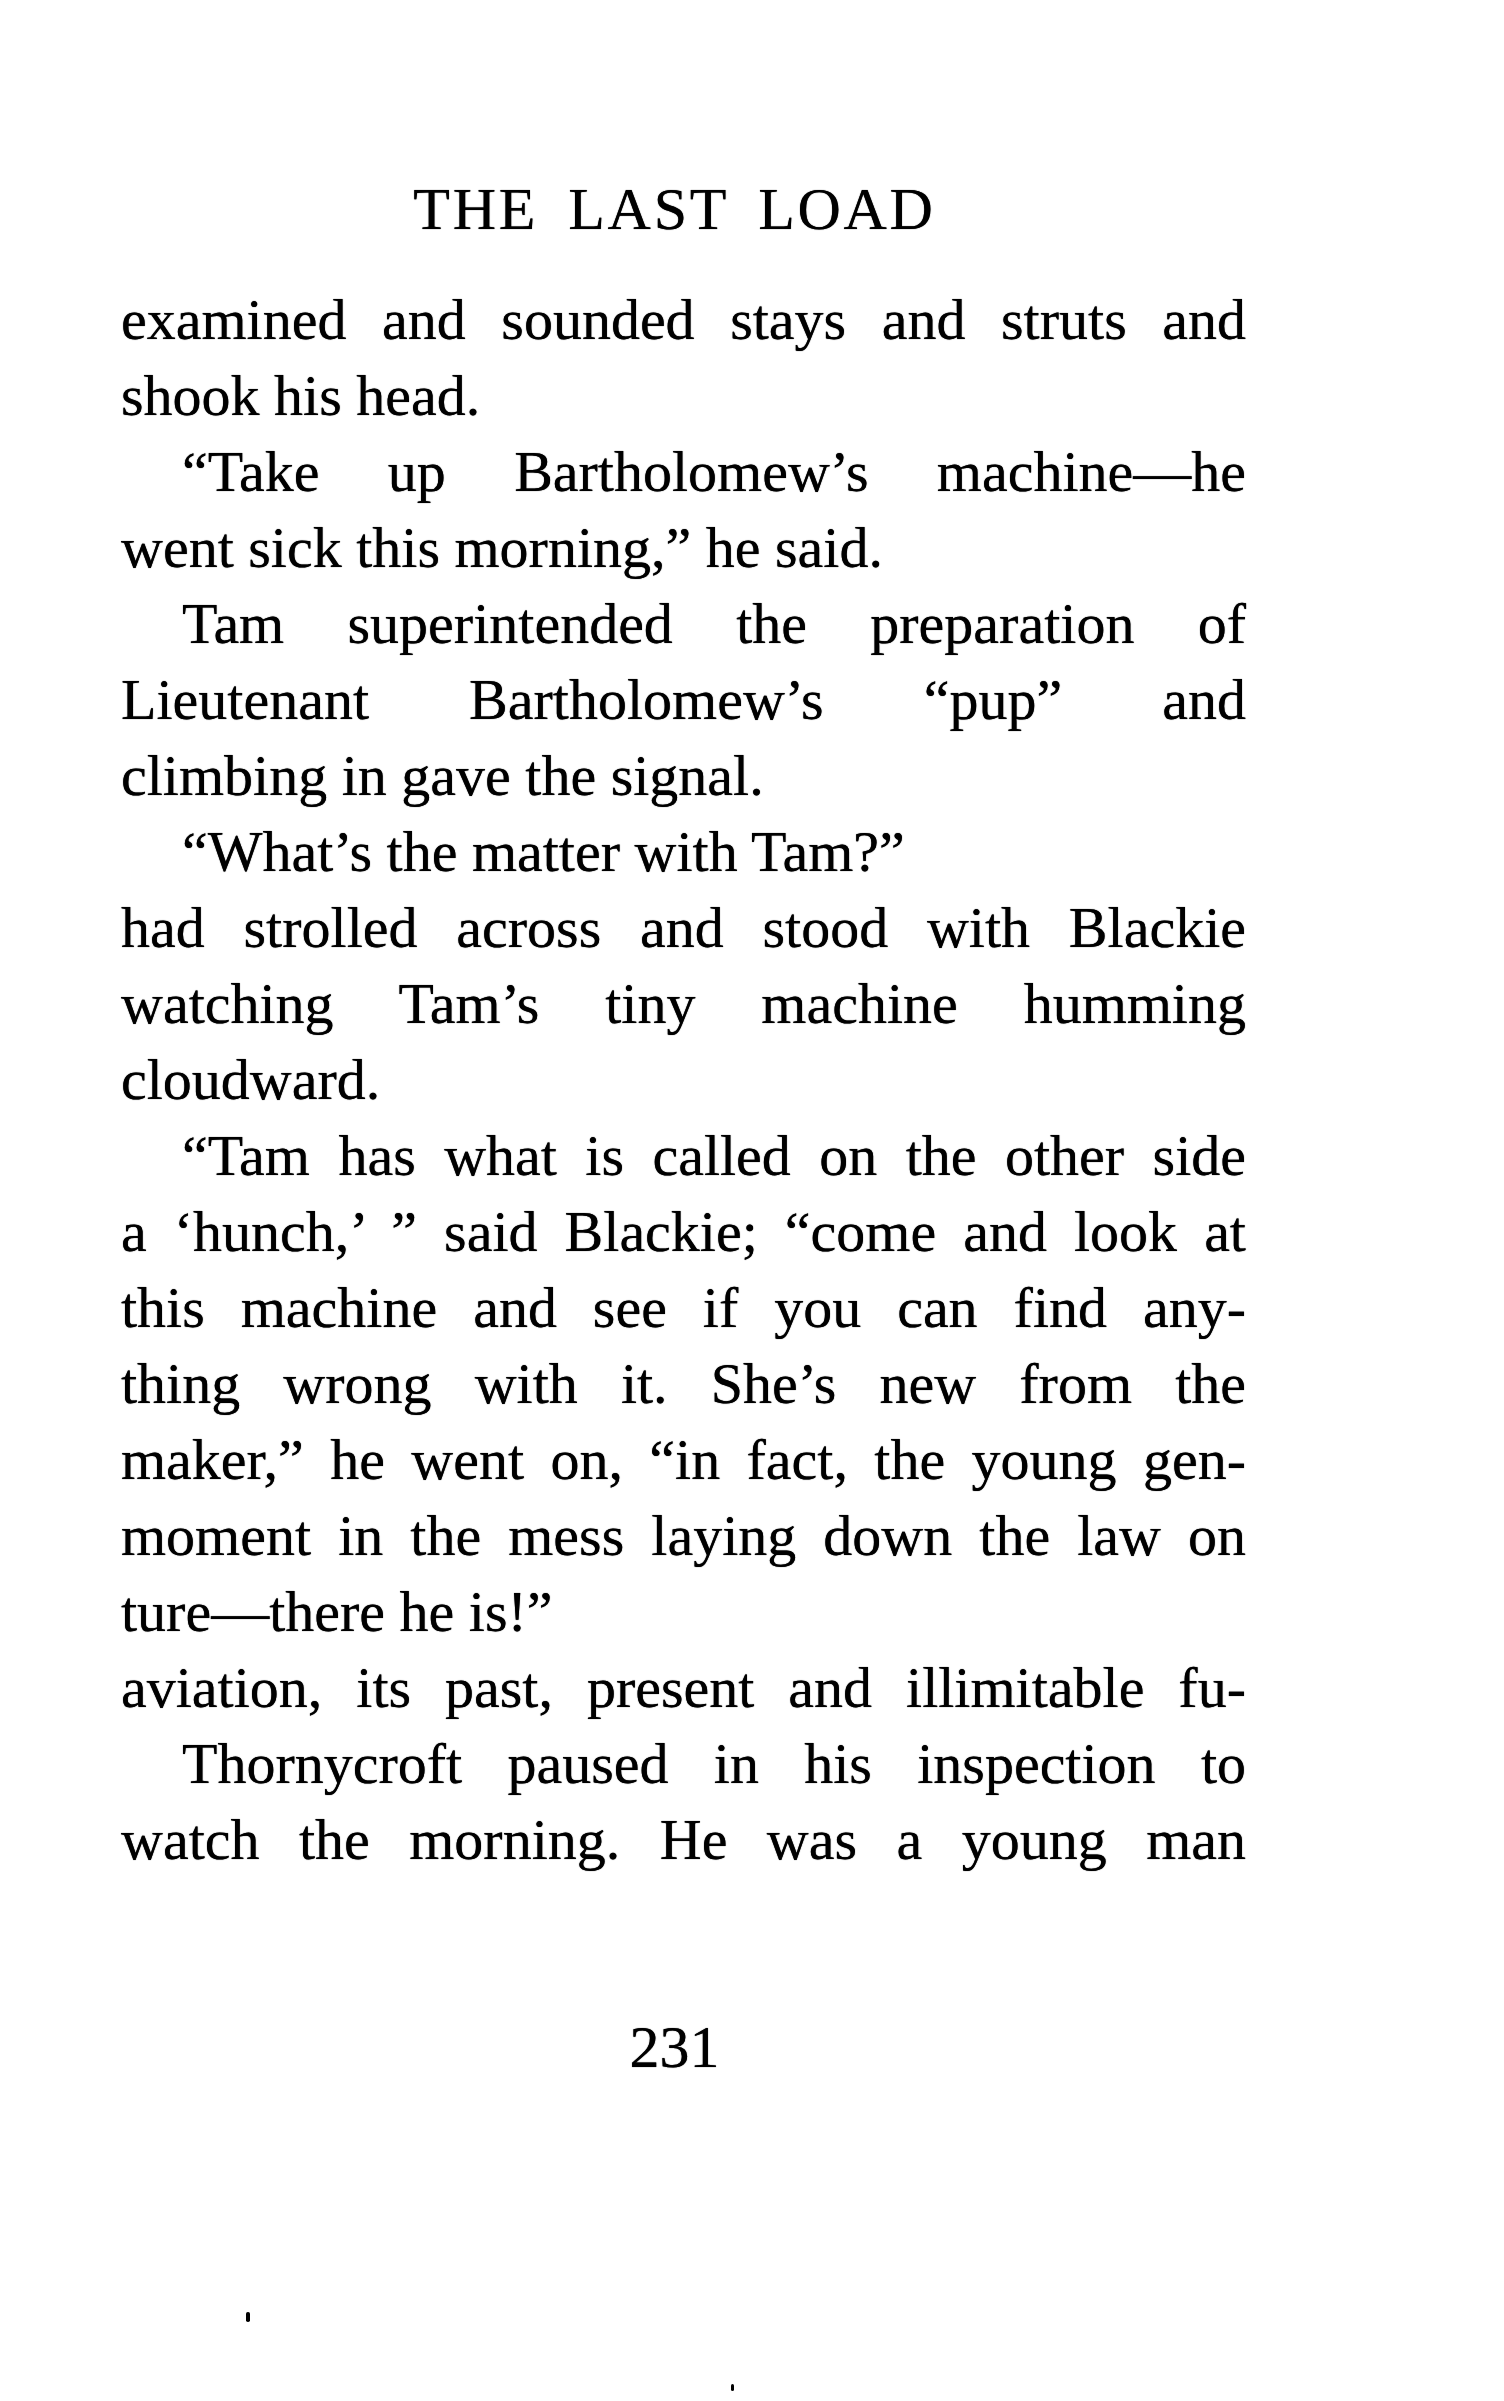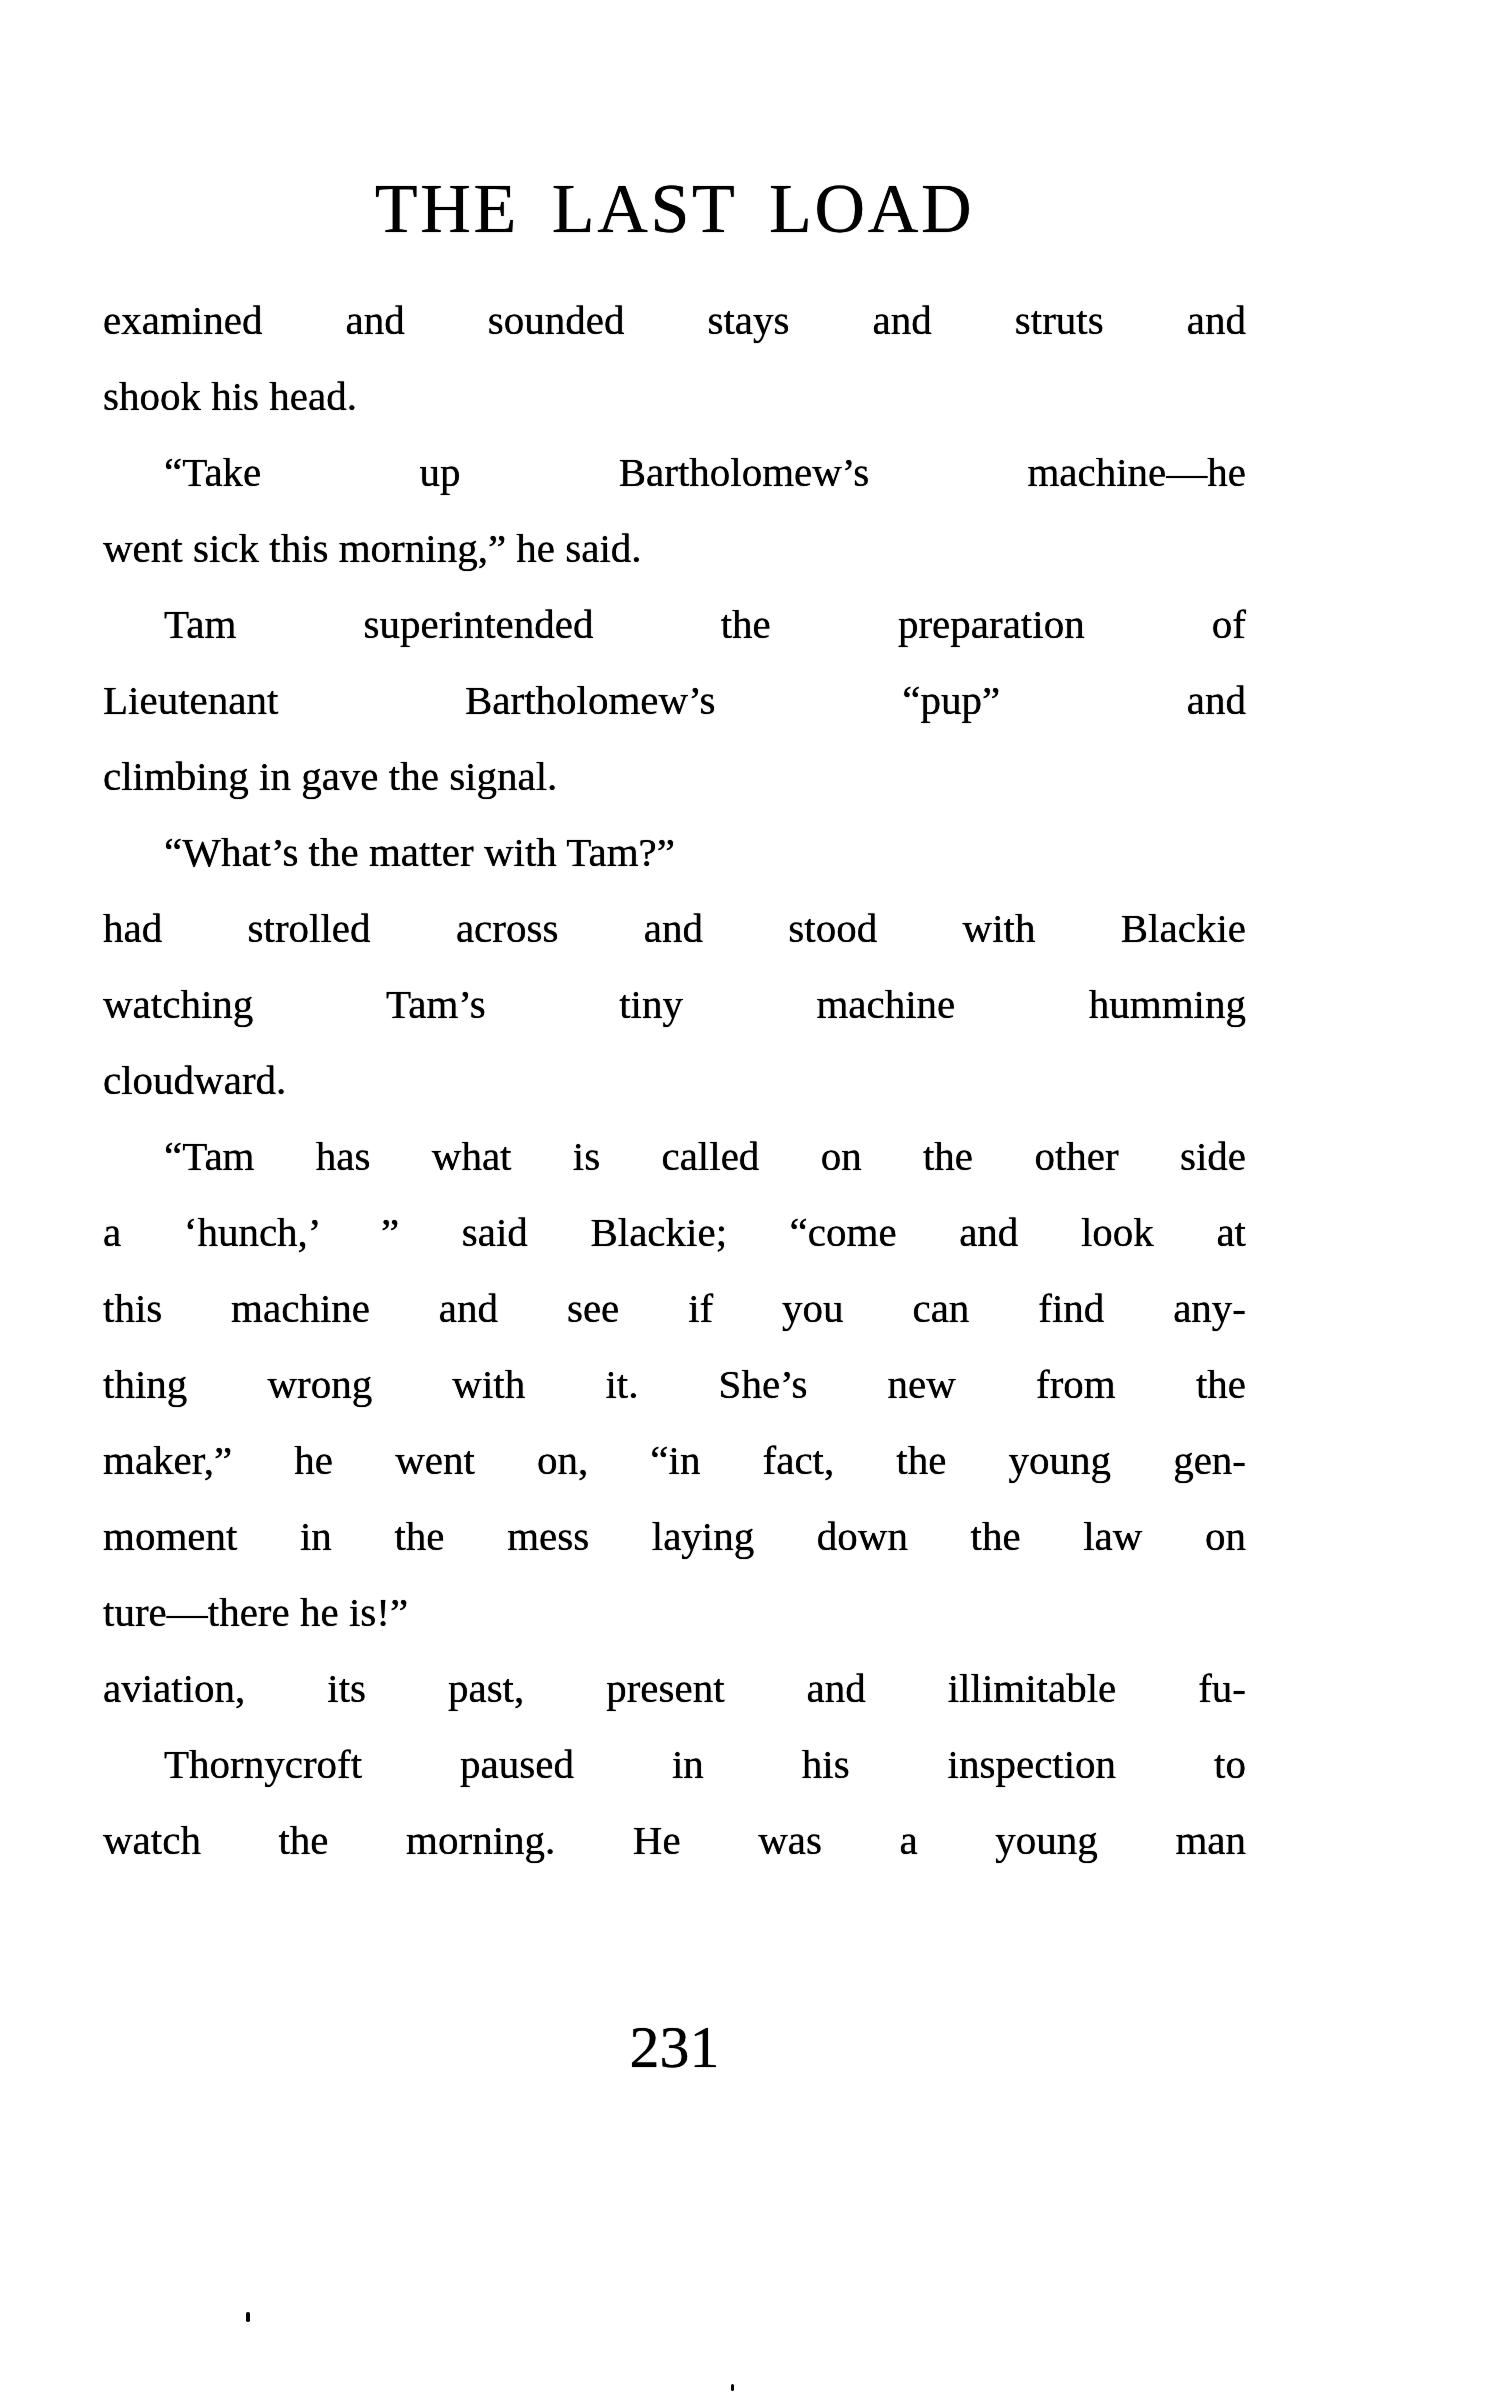--- a/index.html
+++ b/index.html
@@ -18,40 +18,41 @@
     top: 0;
     width: 1143px;
     height: 2401px;
   }
   .running-header {
     position: absolute;
     top: 175px;
     left: 0;
     width: 100%;
     text-align: center;
-    font-size: 70px;
+    font-size: 60px;
     line-height: 68px;
     font-weight: normal;
     letter-spacing: 2.7px;
     word-spacing: 12.5px;
     margin: 0;
     text-shadow: 0 0 0.9px #000;
   }
   .text-block {
     position: absolute;
     top: 282px;
     left: 0;
     width: 1143px;
   }
   .line {
-    font-size: 41px;
+    font-size: 58px;
     line-height: 76px;
     white-space: normal;
     text-align: left;
     text-shadow: 0 0 0.9px #000;
+    margin-left: 18px;
   }
   .line.j {
     text-align: justify;
     text-align-last: justify;
   }
   .line.indent {
     text-indent: 61px;
   }
   .page-number {
     position: absolute;

